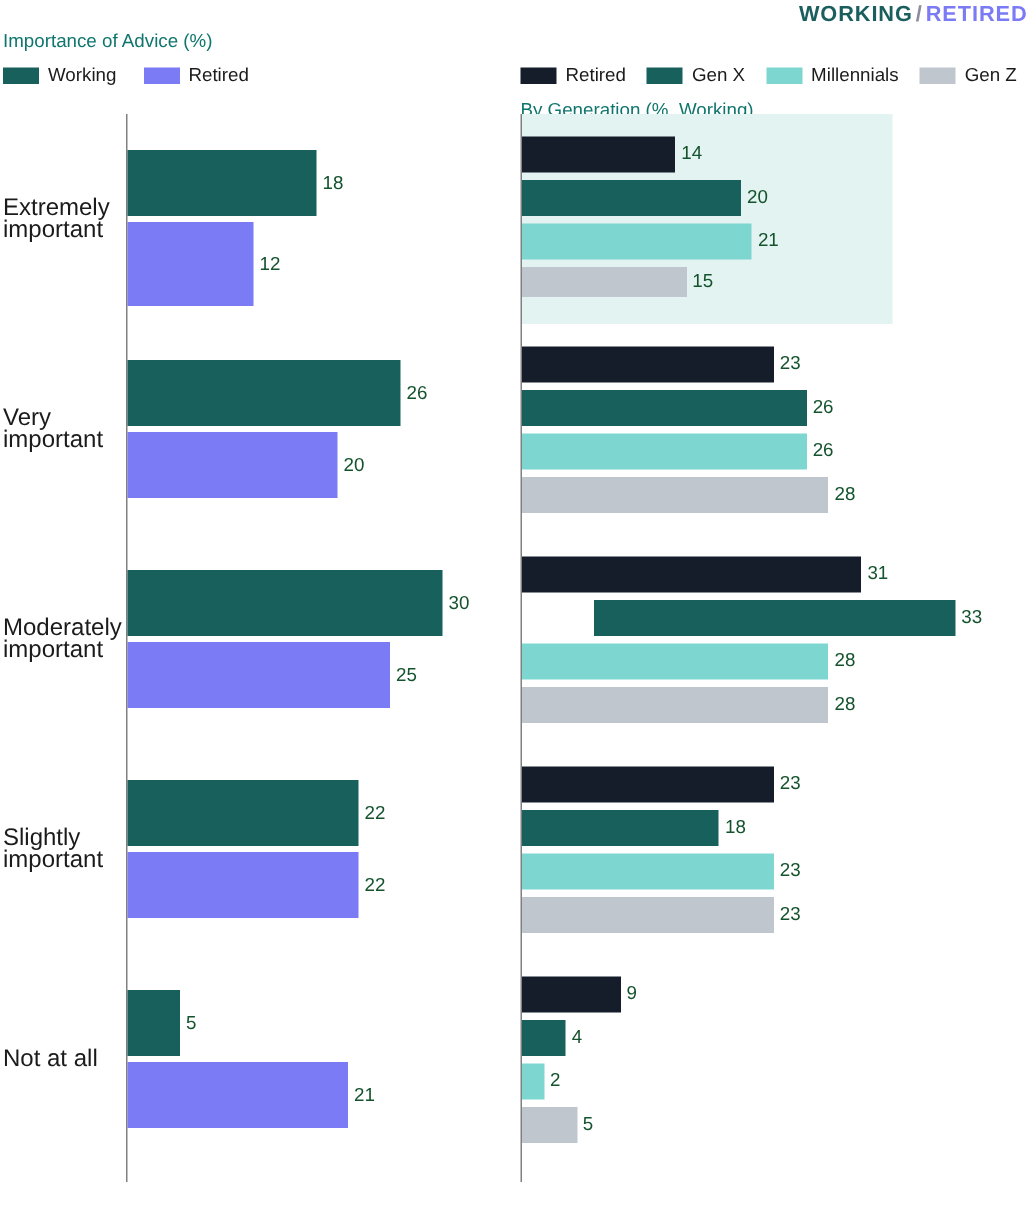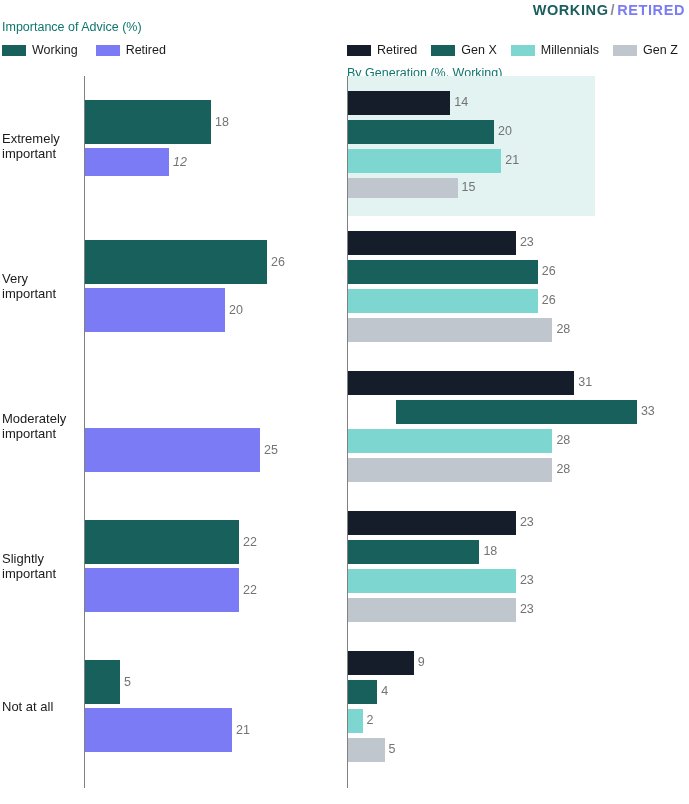--- a/index.html
+++ b/index.html
@@ -107,39 +107,39 @@
     position: absolute;
     left: 0;
     width: 100%;
     height: 140px;
   }
   .cat-label {
     position: absolute;
     left: 2px;
     width: 78px;
     text-align: left;
-    font-size: 13px;
+    font-size: 16px;
     line-height: 15px;
     color: #1b1b1b;
     top: 50%;
     transform: translateY(-50%);
   }
 
   .bar-row {
     position: absolute;
     display: flex;
     align-items: center;
   }
   .bar {
     height: 100%;
     flex: none;
   }
   .bar-value {
     font-size: 12.5px;
-    color: #737373;
+    color: #14532d;
     margin-left: 4px;
     white-space: nowrap;
     line-height: 1;
   }
 </style>
 </head>
 <body>
 
 <div id="top-title">
   <span class="tt-working">WORKING</span><span class="tt-sep">/</span><span class="tt-retired">RETIRED</span>
@@ -161,21 +161,21 @@
     <div class="axis-line"></div>
   <div class="group" style="top: 0px;">
         <div class="cat-label">
           <div>Extremely</div>
           <div>important</div>
         </div>
         <div class="bar-row" style="left: 85px; top: 24px; height: 44px;">
           <div class="bar" style="width: 126px; background: rgb(23, 96, 92);"></div>
           <span class="bar-value">18</span>
         </div>
-        <div class="bar-row" style="left: 85px; top: 72px; height: 28px; font-style: italic;">
+        <div class="bar-row" style="left: 85px; top: 72px; height: 56px;">
           <div class="bar" style="width: 84px; background: rgb(123, 123, 245);"></div>
           <span class="bar-value">12</span>
         </div>
       </div>
       <div class="group" style="top: 140px;">
         <div class="cat-label">
           <div>Very</div>
           <div>important</div>
         </div>
         <div class="bar-row" style="left: 85px; top: 24px; height: 44px;">
@@ -184,20 +184,24 @@
         </div>
         <div class="bar-row" style="left: 85px; top: 72px; height: 44px;">
           <div class="bar" style="width: 140px; background: rgb(123, 123, 245);"></div>
           <span class="bar-value">20</span>
         </div>
       </div>
       <div class="group" style="top: 280px;">
         <div class="cat-label">
           <div>Moderately</div>
           <div>important</div>
+        </div>
+        <div class="bar-row" style="left: 85px; top: 24px; height: 44px;">
+          <div class="bar" style="width: 210px; background: rgb(23, 96, 92);"></div>
+          <span class="bar-value">30</span>
         </div>
         <div class="bar-row" style="left: 85px; top: 72px; height: 44px;">
           <div class="bar" style="width: 175px; background: rgb(123, 123, 245);"></div>
           <span class="bar-value">25</span>
         </div>
       </div>
       <div class="group" style="top: 420px;">
         <div class="cat-label">
           <div>Slightly</div>
           <div>important</div>

